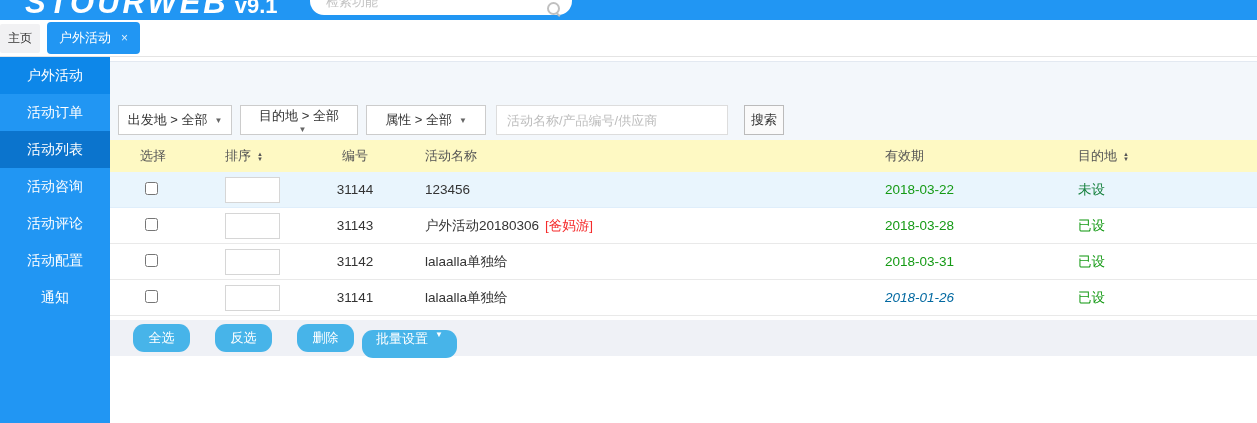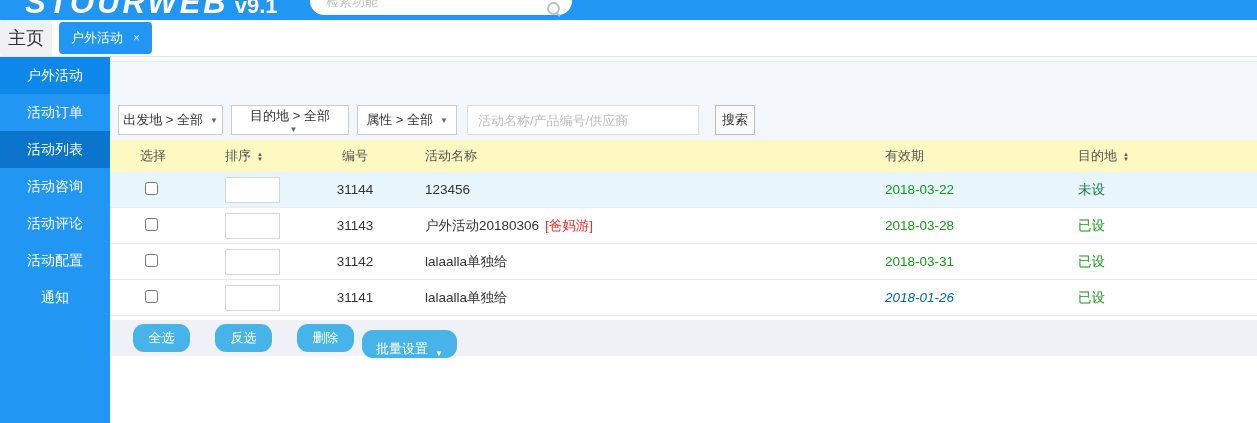--- a/index.html
+++ b/index.html
@@ -17,41 +17,41 @@
   .hdr-search input::placeholder { color:#c3c3c3; }
   .mag { position:relative; width:13px; height:13px; flex:0 0 13px; margin-top:14px; }
   .mag::before { content:""; position:absolute; left:0; top:0; width:9px; height:9px;
     border:2px solid #c0c0c0; border-radius:50%; }
   .mag::after { content:""; position:absolute; left:10px; top:10px; width:5px; height:2px;
     background:#c0c0c0; transform:rotate(45deg); transform-origin:0 0; }
 
   
   .tabbar { height:37px; background:#fff; border-bottom:1px solid #e4e4e4;
     display:flex; align-items:center; }
-  .tab-home { background:#f1f1f3; color:#333; font-size:18px; padding:6px 8px;
+  .tab-home { background:#f1f1f3; color:#333; font-size:12px; padding:6px 8px;
     border-radius:2px; cursor:pointer; }
   .tab-active { margin-left:7px; background:#2196f3; color:#fff; font-size:13px;
     padding:7px 12px; border-radius:4px; display:flex; align-items:center; cursor:pointer; }
   .tab-close { margin-left:10px; font-size:12px; color:rgba(255,255,255,.85); line-height:1; }
 
   
   .page-body { display:flex; height:366px; }
   .sidebar { width:110px; background:#2196f3; flex:0 0 110px; }
   .side-item { height:37px; line-height:37px; text-align:center; color:#fff;
     font-size:14px; cursor:pointer; }
   .side-item.header { background:#0d87e9; }
   .side-item.active { background:#0b74cd; }
 
   .content { flex:1; background:#fff; }
   .content-gap { height:4px; background:#fff; }
   .filter-band { height:79px; background:#f3f7fb; border-top:1px solid #e3e9f1; }
   .filter-row { display:flex; align-items:center; margin:43px 0 0 8px; }
   .dd-btn { height:30px; background:#fff; border:1px solid #ccc; font-size:13px; color:#333;
     display:flex; align-items:center; justify-content:center; cursor:pointer; }
-  .dd1 { width:105px;text-align:right; } .dd2 { width:118px; margin-left:8px;flex-direction:column; } .dd3 { width:100px; margin-left:8px; }
+  .dd1 { width:114px;text-align:right; } .dd2 { width:118px; margin-left:8px;flex-direction:column; } .dd3 { width:120px; margin-left:8px; }
   .dd-caret { font-size:8px; color:#666; margin-left:7px; }
   .kw-input { width:232px; height:30px; margin-left:10px; border:1px solid #ddd; background:#fff;
     font-size:13px; color:#333; padding:0 10px; outline:none; }
   .kw-input::placeholder { color:#bdbdbd; }
   .search-btn { width:40px; height:30px; margin-left:16px; background:#fafafa; border:1px solid #bbb;
     font-size:13px; color:#333; cursor:pointer; }
 
   
   .thead { height:32px; background:#fef9c3; display:flex; align-items:center;
     font-size:13px; color:#555; }
@@ -74,21 +74,21 @@
   .status-green { color:#159a15; }
   .status-red { color:#0369a1;font-style:italic; }
   .status-gray { color:#15803d; }
 
   
   .action-strip { height:36px; margin-top:4px; background:#eff1f6;
     display:flex; align-items:center; padding-left:23px; }
   .act-btn { height:28px; min-width:57px; padding:0 14px; background:#47b4e9; color:#fff;
     border:none; border-radius:11px; font-size:13px; cursor:pointer; }
   .act-btn.m { margin-right:25px; }
-  .act-btn.batch { margin-left:8px; display:flex; align-items:flex-end;margin-top:12px; }
+  .act-btn.batch { margin-left:8px; display:flex; align-items:flex-start;margin-top:12px; }
   .batch-caret { font-size:8px; color:#fff; margin-left:7px; }
 </style>
 </head>
 <body>
 
 <div class="top-header">
   <div class="logo">
     <span class="logo-main">STOURWEB</span><span class="logo-ver">v9.1</span>
   </div>
   <div class="hdr-search">

